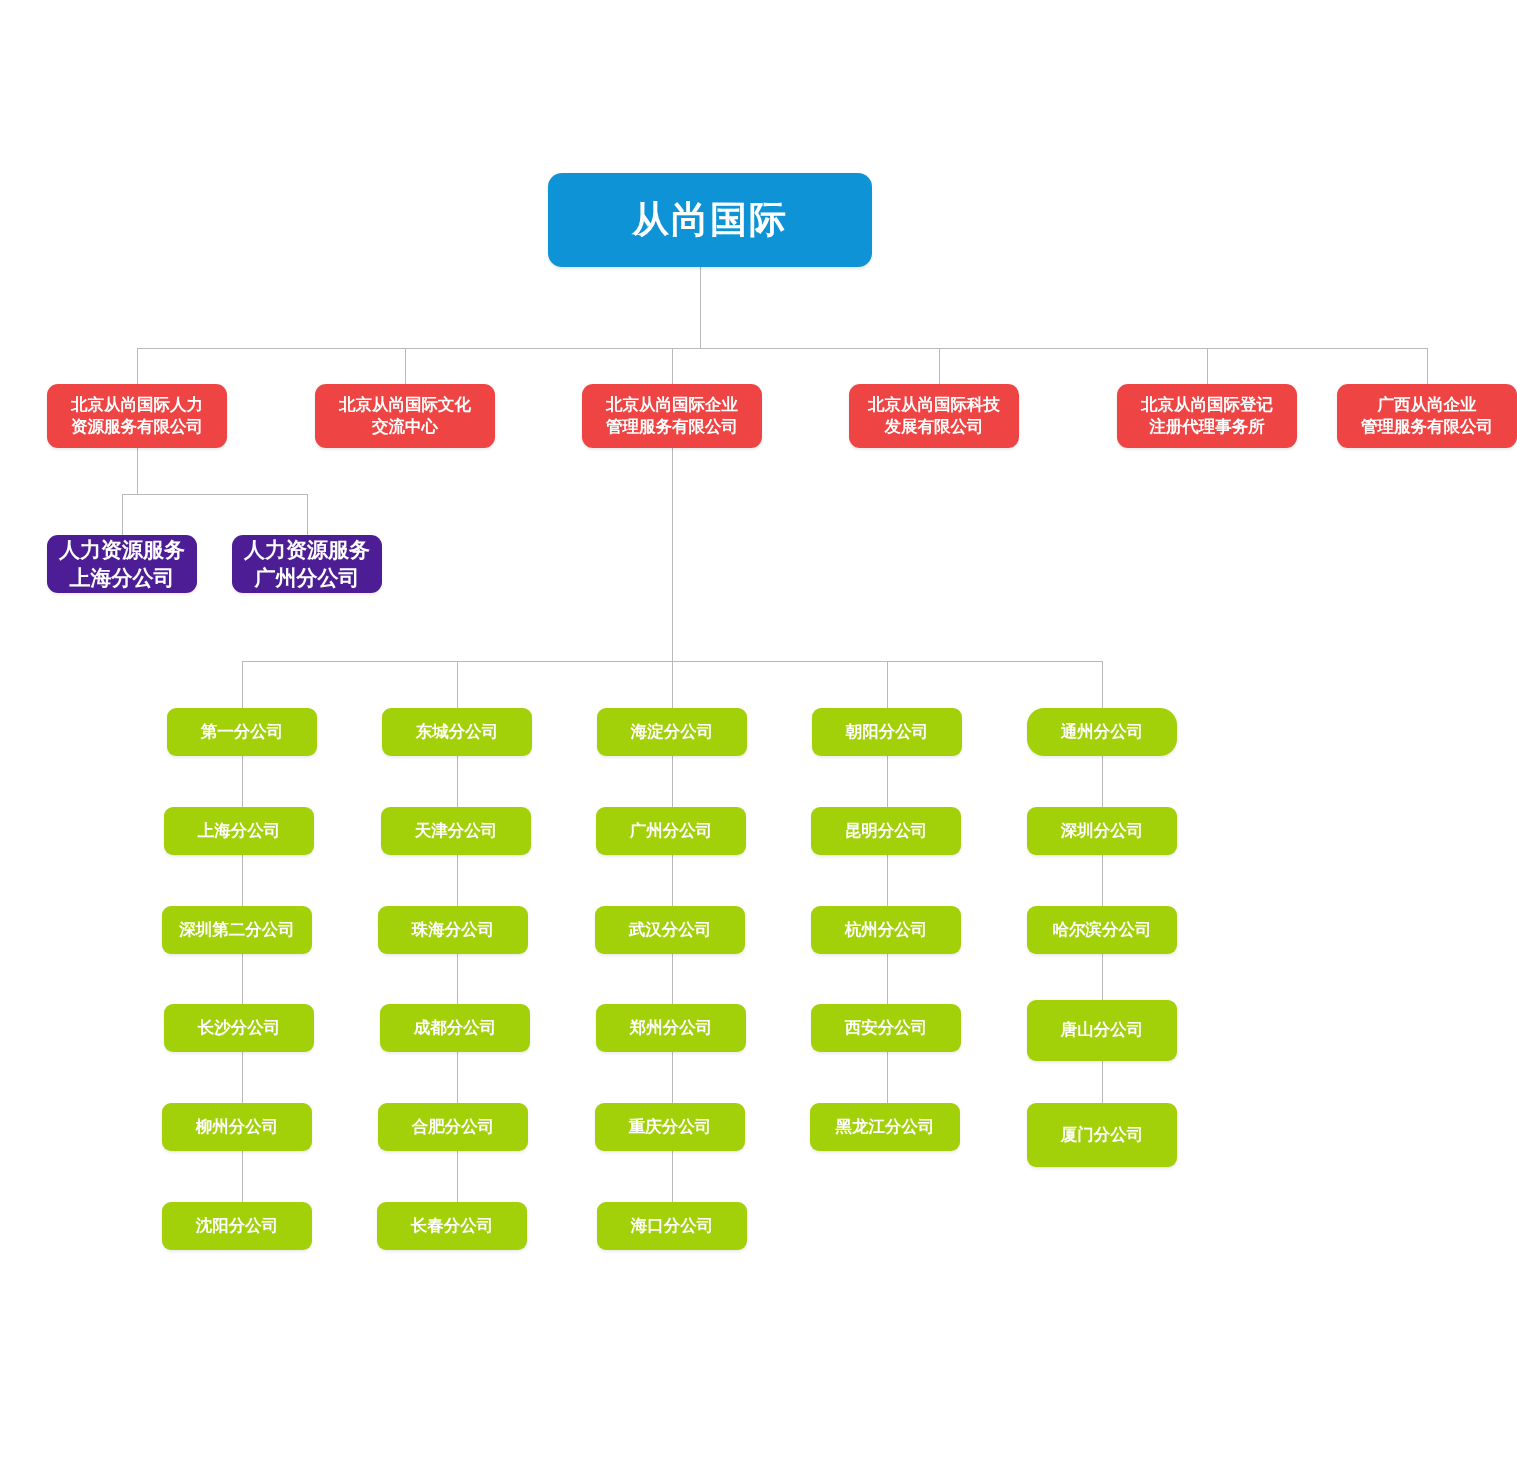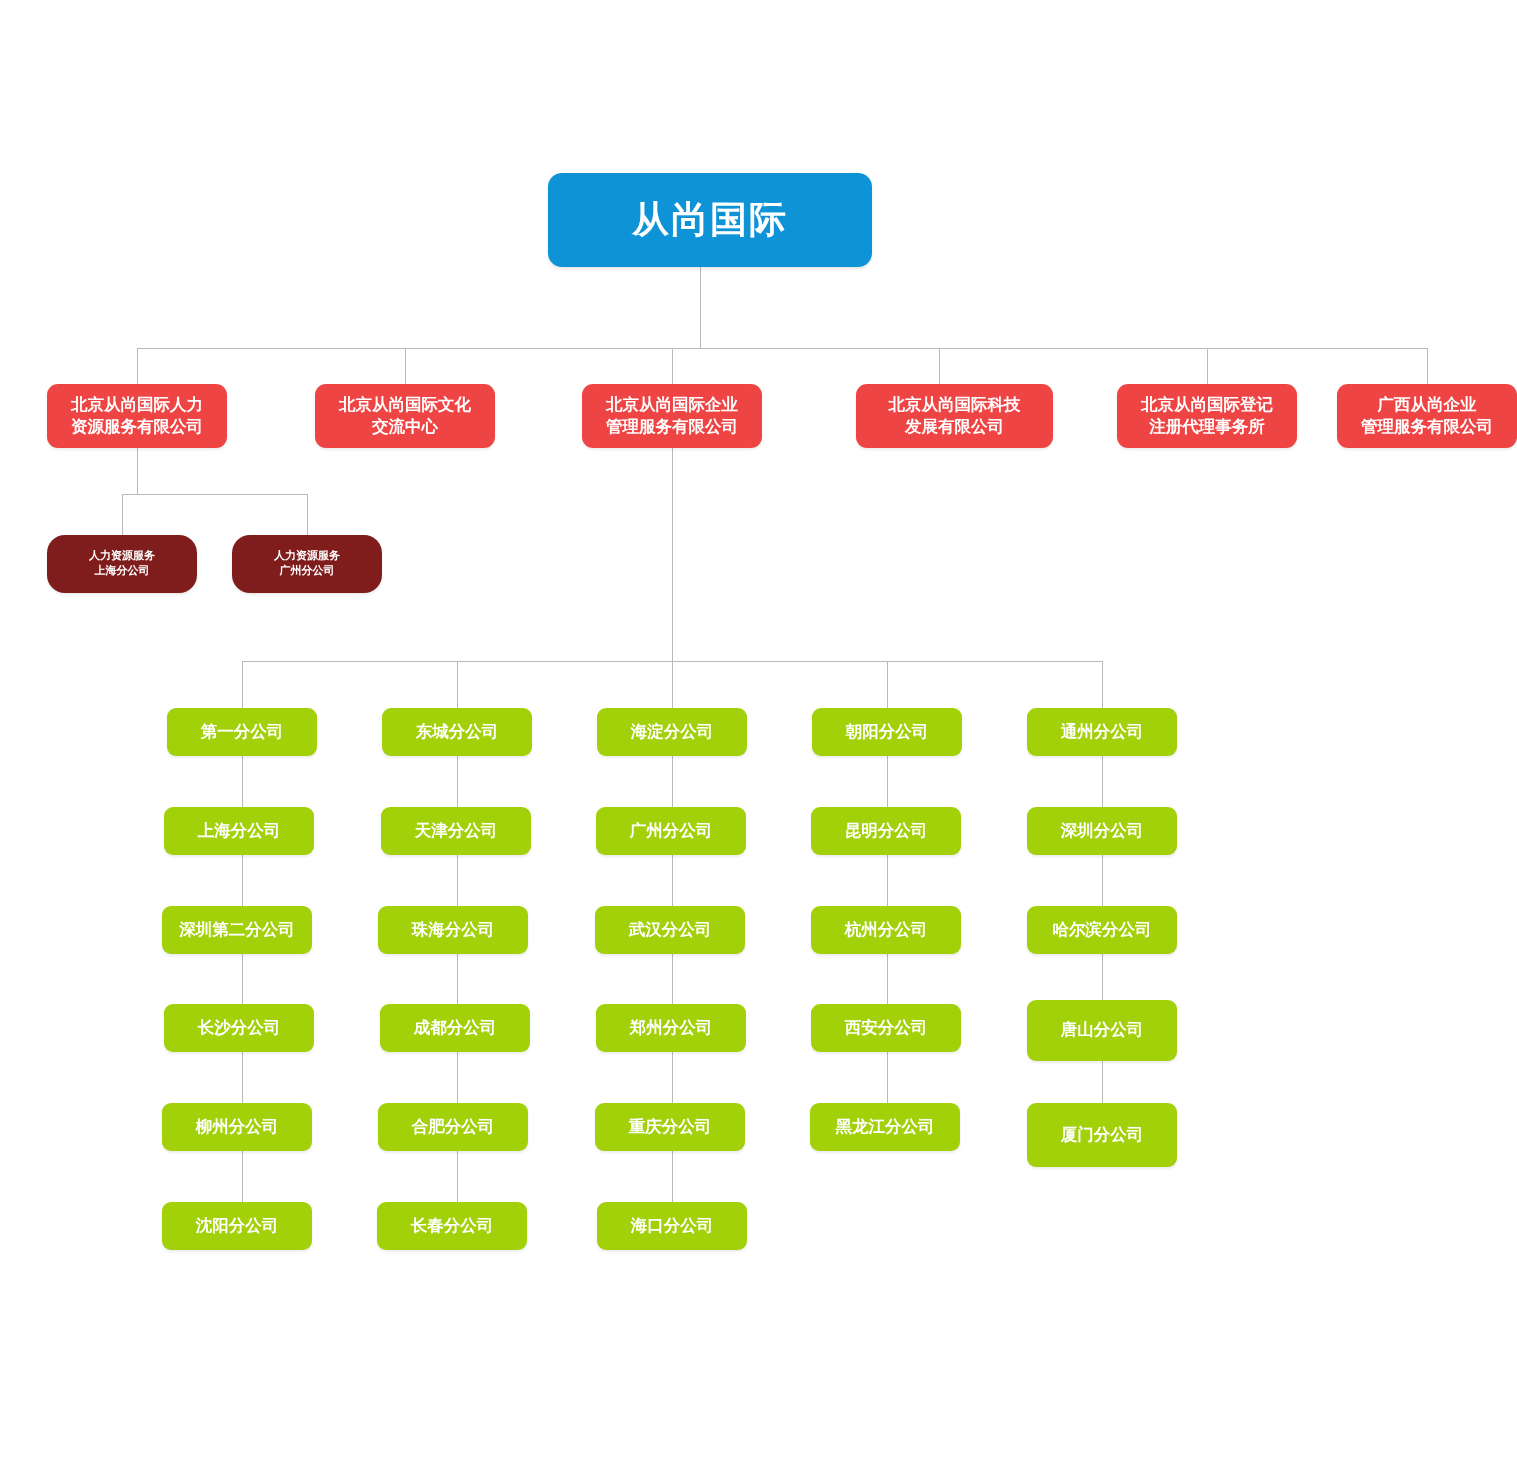--- a/index.html
+++ b/index.html
@@ -51,23 +51,23 @@
   }
   
   .node.division{
     background:#ef4444;
     border-radius:11px;
     font-size:16.5px;
     box-shadow:0 2px 3px rgba(0,0,0,.08);
   }
   
   .node.sub{
-    background:#7f1d1d;
-    border-radius:18px;
-    font-size:11px;
+    background:#4c1d95;
+    border-radius:11px;
+    font-size:21px;
     box-shadow:0 2px 3px rgba(0,0,0,.08);
   }
   
   .node.branch{
     background:#a2d10a;
     border-radius:9px;
     font-size:16.5px;
     box-shadow:0 2px 3px rgba(0,0,0,.08);
   }
 </style>
@@ -97,21 +97,21 @@
       <div class="vline" style="left: 1102px; top: 661px; height: 466px;"></div>
     </div>
   <div id="nodes-layer">
       <div class="node root" style="left: 548px; top: 173px; width: 324px; height: 94px;">从尚国际</div>
       <div class="node division" style="left: 47px; top: 384px; width: 180px; height: 64px;">北京从尚国际人力
 资源服务有限公司</div>
       <div class="node division" style="left: 315px; top: 384px; width: 180px; height: 64px;">北京从尚国际文化
 交流中心</div>
       <div class="node division" style="left: 582px; top: 384px; width: 180px; height: 64px;">北京从尚国际企业
 管理服务有限公司</div>
-      <div class="node division" style="left: 849px; top: 384px; width: 197px; height: 64px; margin-left: 7px;">北京从尚国际科技
+      <div class="node division" style="left: 849px; top: 384px; width: 170px; height: 64px;">北京从尚国际科技
 发展有限公司</div>
       <div class="node division" style="left: 1117px; top: 384px; width: 180px; height: 64px;">北京从尚国际登记
 注册代理事务所</div>
       <div class="node division" style="left: 1337px; top: 384px; width: 180px; height: 64px;">广西从尚企业
 管理服务有限公司</div>
       <div class="node sub" style="left: 47px; top: 535px; width: 150px; height: 58px;">人力资源服务
 上海分公司</div>
       <div class="node sub" style="left: 232px; top: 535px; width: 150px; height: 58px;">人力资源服务
 广州分公司</div>
       <div class="node branch" style="left: 167px; top: 708px; width: 150px; height: 48px;">第一分公司</div>
@@ -130,19 +130,19 @@
       <div class="node branch" style="left: 596px; top: 807px; width: 150px; height: 48px;">广州分公司</div>
       <div class="node branch" style="left: 595px; top: 906px; width: 150px; height: 48px;">武汉分公司</div>
       <div class="node branch" style="left: 596px; top: 1004px; width: 150px; height: 48px;">郑州分公司</div>
       <div class="node branch" style="left: 595px; top: 1103px; width: 150px; height: 48px;">重庆分公司</div>
       <div class="node branch" style="left: 597px; top: 1202px; width: 150px; height: 48px;">海口分公司</div>
       <div class="node branch" style="left: 812px; top: 708px; width: 150px; height: 48px;">朝阳分公司</div>
       <div class="node branch" style="left: 811px; top: 807px; width: 150px; height: 48px;">昆明分公司</div>
       <div class="node branch" style="left: 811px; top: 906px; width: 150px; height: 48px;">杭州分公司</div>
       <div class="node branch" style="left: 811px; top: 1004px; width: 150px; height: 48px;">西安分公司</div>
       <div class="node branch" style="left: 810px; top: 1103px; width: 150px; height: 48px;">黑龙江分公司</div>
-      <div class="node branch" style="left: 1027px; top: 708px; width: 150px; height: 48px;">通州分公司</div>
+      <div class="node branch" style="left: 1027px; top: 708px; width: 150px; height: 48px; border-radius: 17px;">通州分公司</div>
       <div class="node branch" style="left: 1027px; top: 807px; width: 150px; height: 48px;">深圳分公司</div>
       <div class="node branch" style="left: 1027px; top: 906px; width: 150px; height: 48px;">哈尔滨分公司</div>
       <div class="node branch" style="left: 1027px; top: 1000px; width: 150px; height: 61px;">唐山分公司</div>
       <div class="node branch" style="left: 1027px; top: 1103px; width: 150px; height: 64px;">厦门分公司</div>
     </div>
 </div>
 
 </body></html>

